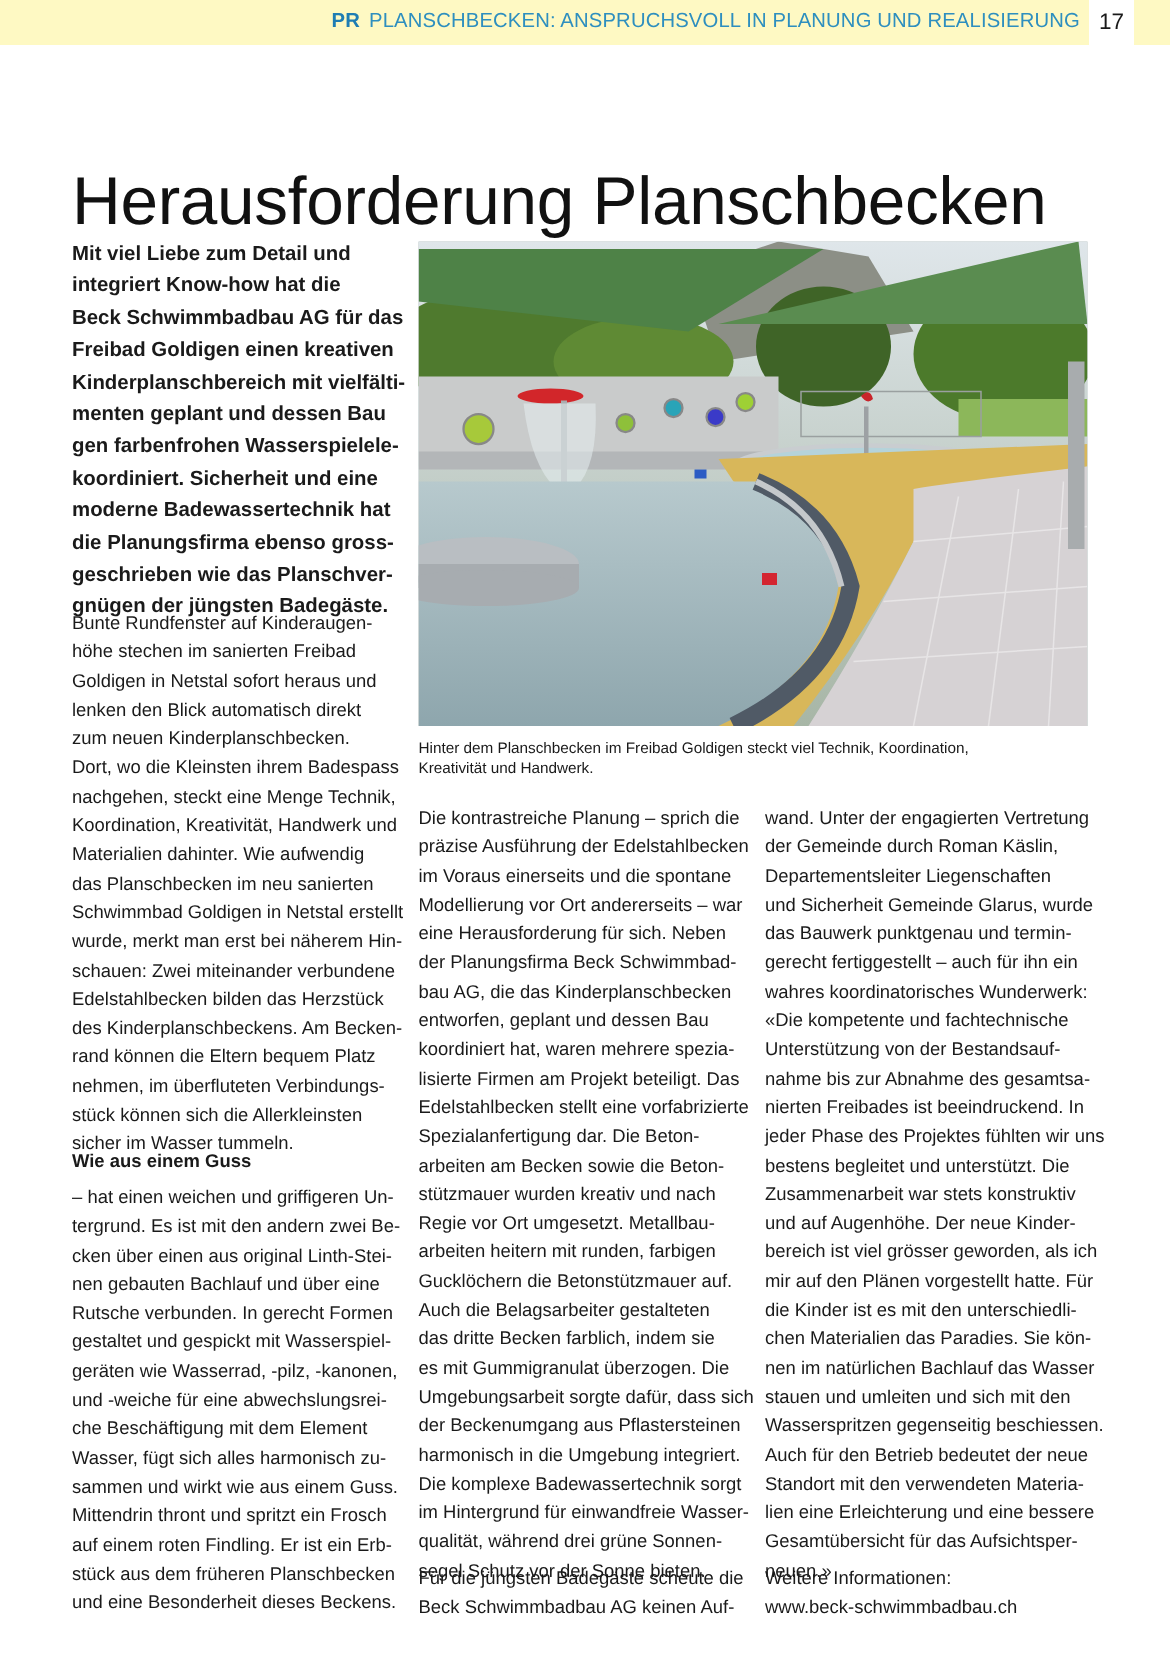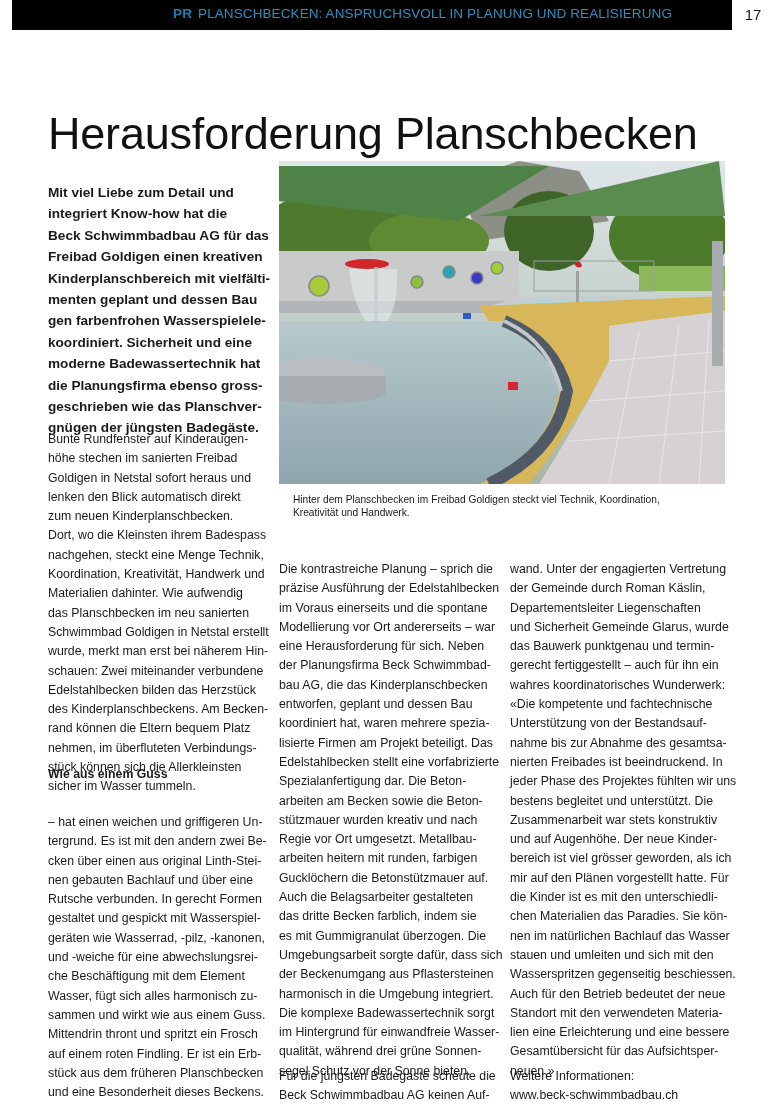--- a/index.html
+++ b/index.html
@@ -1,40 +1,40 @@
 <!DOCTYPE html>
 <html><head>
 <meta charset="utf-8">
 <style>
   html, body { margin:0; padding:0; background:#ffffff; }
   body { width:780px; height:1105px; position:relative; overflow:hidden;
          font-family:"DejaVu Sans", "Liberation Sans", sans-serif; color:#1a1a1a; }
-  .hdr { position:absolute; left:12px; top:0; width:720px; height:30px; background:#000000; }
+  .hdr { position:absolute; left:0; top:0; width:780px; height:30px; background:#fef9c3; }
   .hdr-text { position:absolute; right:60px; top:6px; font-size:13.5px; letter-spacing:0.1px;
               color:#2e8fbf; white-space:nowrap; font-family:"Liberation Sans", sans-serif; }
   .hdr-pr { font-weight:bold; color:#1f7db3; margin-right:6px; }
   .pnum { position:absolute; left:726px; top:0; width:30px; height:30px; background:#ffffff;
           font-size:15px; line-height:30px; text-align:center; color:#1a1a1a;
           font-family:"Liberation Sans", sans-serif; }
   .title { position:absolute; left:48px; top:76px; font-size:45px; line-height:56px;
            font-family:"Liberation Sans", sans-serif; font-weight:normal; color:#111;
            letter-spacing:-0.2px; white-space:nowrap; }
-  .col { position:absolute; font-size:12.3px; line-height:19.3px; font-family:"Liberation Sans", sans-serif; color:#1a1a1a;margin-top:24px; }
+  .col { position:absolute; font-size:12.3px; line-height:19.3px; font-family:"Liberation Sans", sans-serif; color:#1a1a1a; }
   .col p { margin:0; white-space:nowrap; }
   .lead { left:48px; top:158px; font-weight:bold; font-size:13.6px; line-height:21.4px; }
   .c1 { left:48px; top:406px; }
   .subhead { position:absolute; left:48px; top:767px; font-weight:bold; font-size:12.3px;
              font-family:"Liberation Sans", sans-serif; }
   .c1b { left:48px; top:789px; }
   .c2 { left:279px; top:536px; }
   .c2b { left:279px; top:1043px; }
   .c3 { left:510px; top:536px; }
   .c3b { left:510px; top:1043px; }
   .photo { position:absolute; left:279px; top:161px; width:446px; height:323px; overflow:hidden; background:#b9c3c6; }
-  .caption { position:absolute; left:293px; top:493px; font-size:10.2px; line-height:13px;
+  .caption { position:absolute; left:279px; top:493px; font-size:10.2px; line-height:13px;
              font-family:"Liberation Sans", sans-serif; color:#1a1a1a; }
   .caption p { margin:0; white-space:nowrap; }
 </style>
 </head>
 <body>
 
 <div class="hdr">
   <div class="hdr-text">
     <span class="hdr-pr">PR</span><span>PLANSCHBECKEN: ANSPRUCHSVOLL IN PLANUNG UND REALISIERUNG</span>
   </div>

